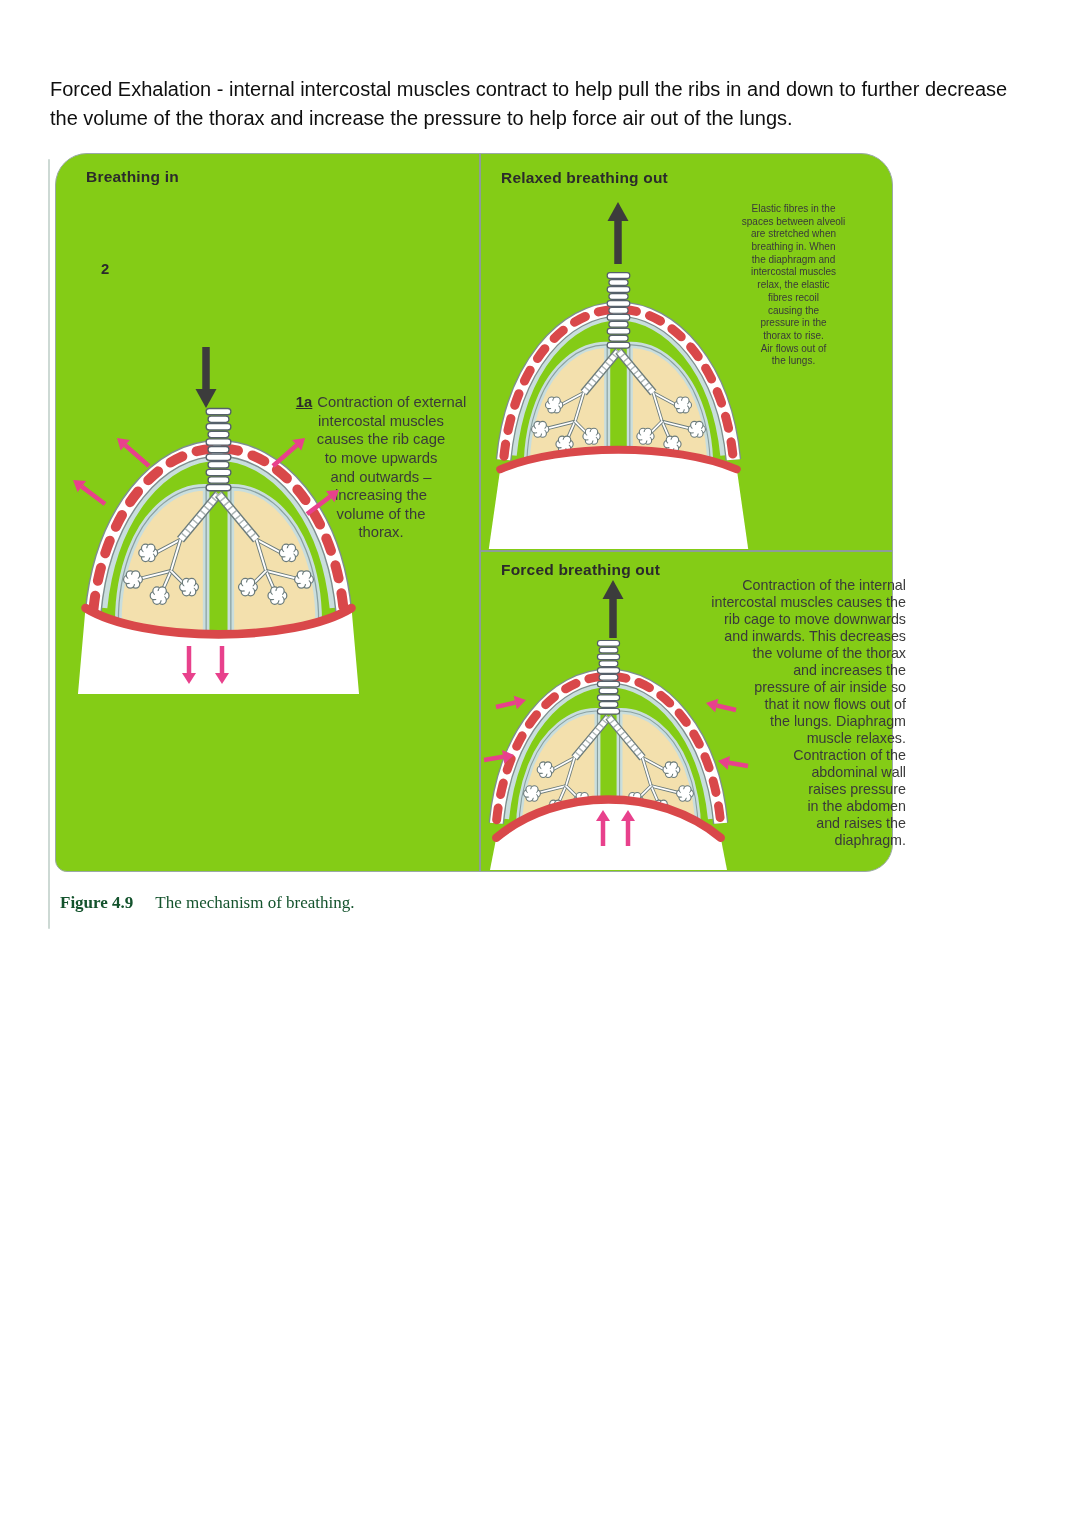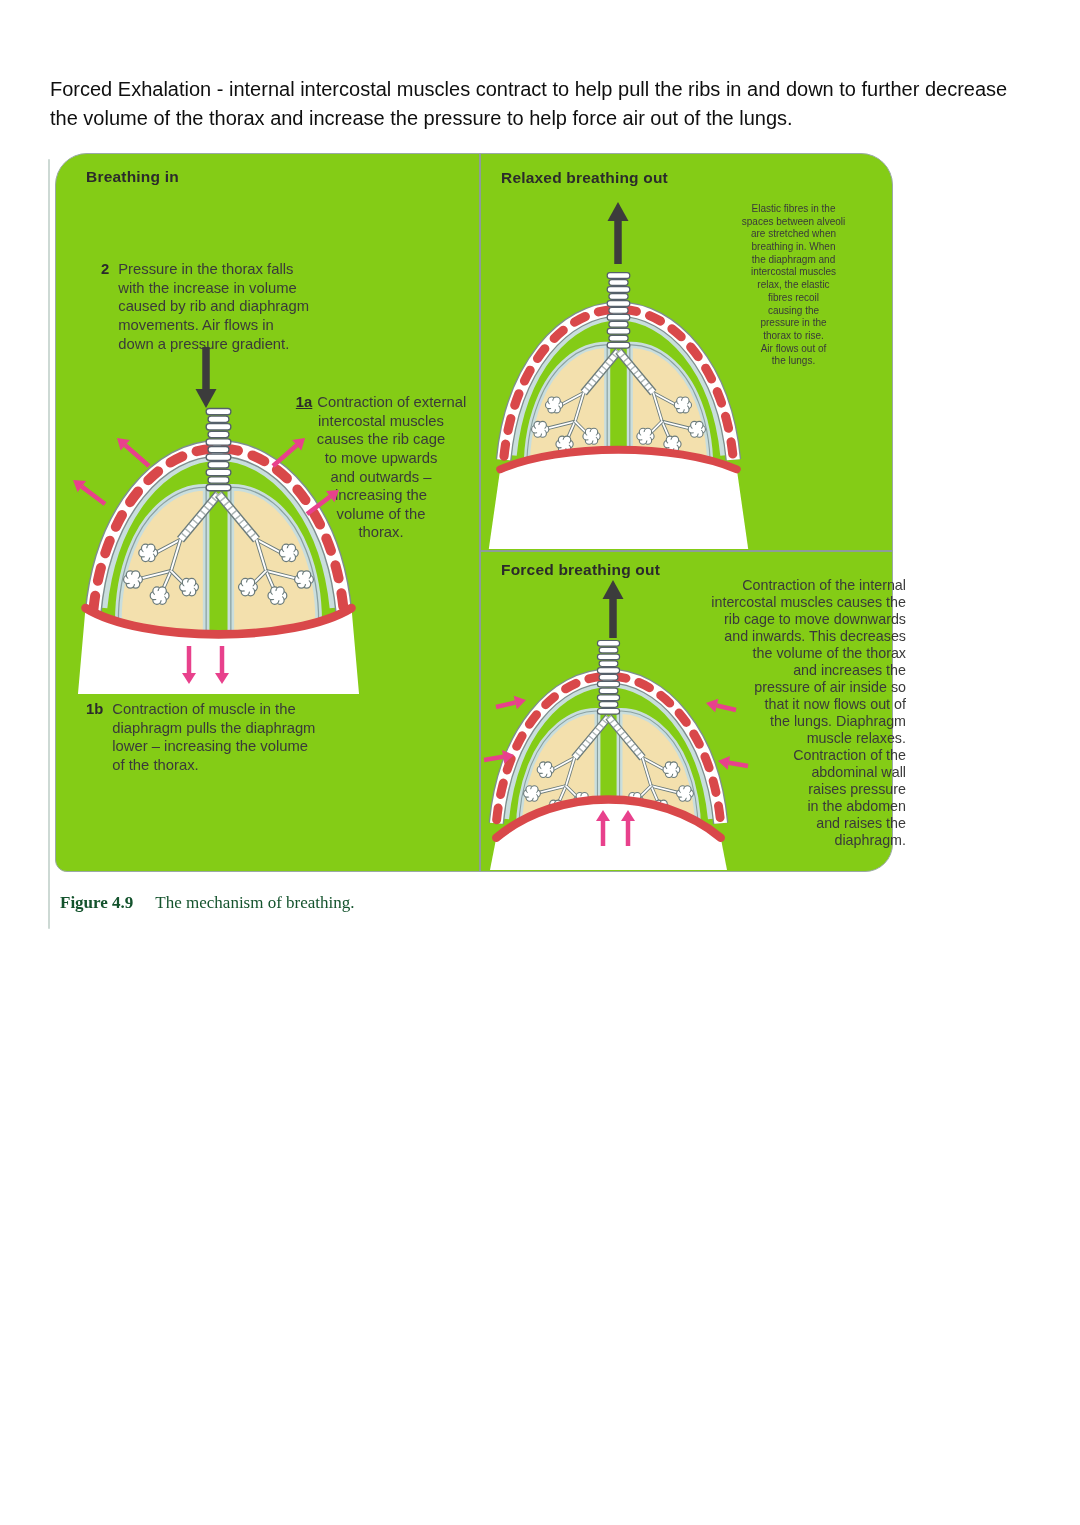--- a/index.html
+++ b/index.html
@@ -35,45 +35,33 @@
 <div class="abs page-edge"></div>
 
 <div class="abs" id="figure-box">
   <div class="divider-v"></div>
   <div class="divider-h"></div>
 
   <div class="panel-title" style="left:30px;top:14px;">Breathing in</div>
 
   <div class="note hang" style="left:45px;top:106px;width:250px;">
     <b class="num">2</b>
-    <div class="nt">Pressure in the thorax falls
-with the increase in volume
-caused by rib and diaphragm
-movements. Air flows in
-down a pressure gradient.</div>
   </div>
 
   <div class="note center" style="left:220px;top:239px;width:210px;">
     <b class="num">1a</b><span class="nt">Contraction of external
 intercostal muscles
 causes the rib cage
 to move upwards
 and outwards –
 increasing the
 volume of the
 thorax.</span>
   </div>
 
-  <div class="note hang" style="left:30px;top:546px;width:290px;">
-    <b class="num">1b</b>
-    <div class="nt">Contraction of muscle in the
-diaphragm pulls the diaphragm
-lower – increasing the volume
-of the thorax.</div>
-  </div>
 
   <div class="diagram" id="diagram-in" style="left:5px;top:190px;width:330px;height:350px;">
       <svg width="330" height="350" viewBox="0 0 330 350" xmlns="http://www.w3.org/2000/svg">
         <g transform="translate(15,55) scale(0.95)">
           <g>
             <path d="M30,220 C40,122 95,62 150,62 C205,62 260,122 270,220" fill="none" stroke="#c9dedd" stroke-width="6"></path>
             <path d="M137,93 C106,92 74,117 58,159 C47,187 43,215 45,250 L137,256 Z" fill="#f3e0ad" stroke="#c9dedd" stroke-width="7" stroke-linejoin="round"></path>
             <path d="M137,93 C106,92 74,117 58,159 C47,187 43,215 45,250 L137,256 Z" fill="none" stroke="#8aa0a0" stroke-width="1.3" stroke-linejoin="round"></path>
             <path d="M163,93 C194,92 226,117 242,159 C253,187 257,215 255,250 L163,256 Z" fill="#f3e0ad" stroke="#c9dedd" stroke-width="7" stroke-linejoin="round"></path>
             <path d="M163,93 C194,92 226,117 242,159 C253,187 257,215 255,250 L163,256 Z" fill="none" stroke="#8aa0a0" stroke-width="1.3" stroke-linejoin="round"></path>

